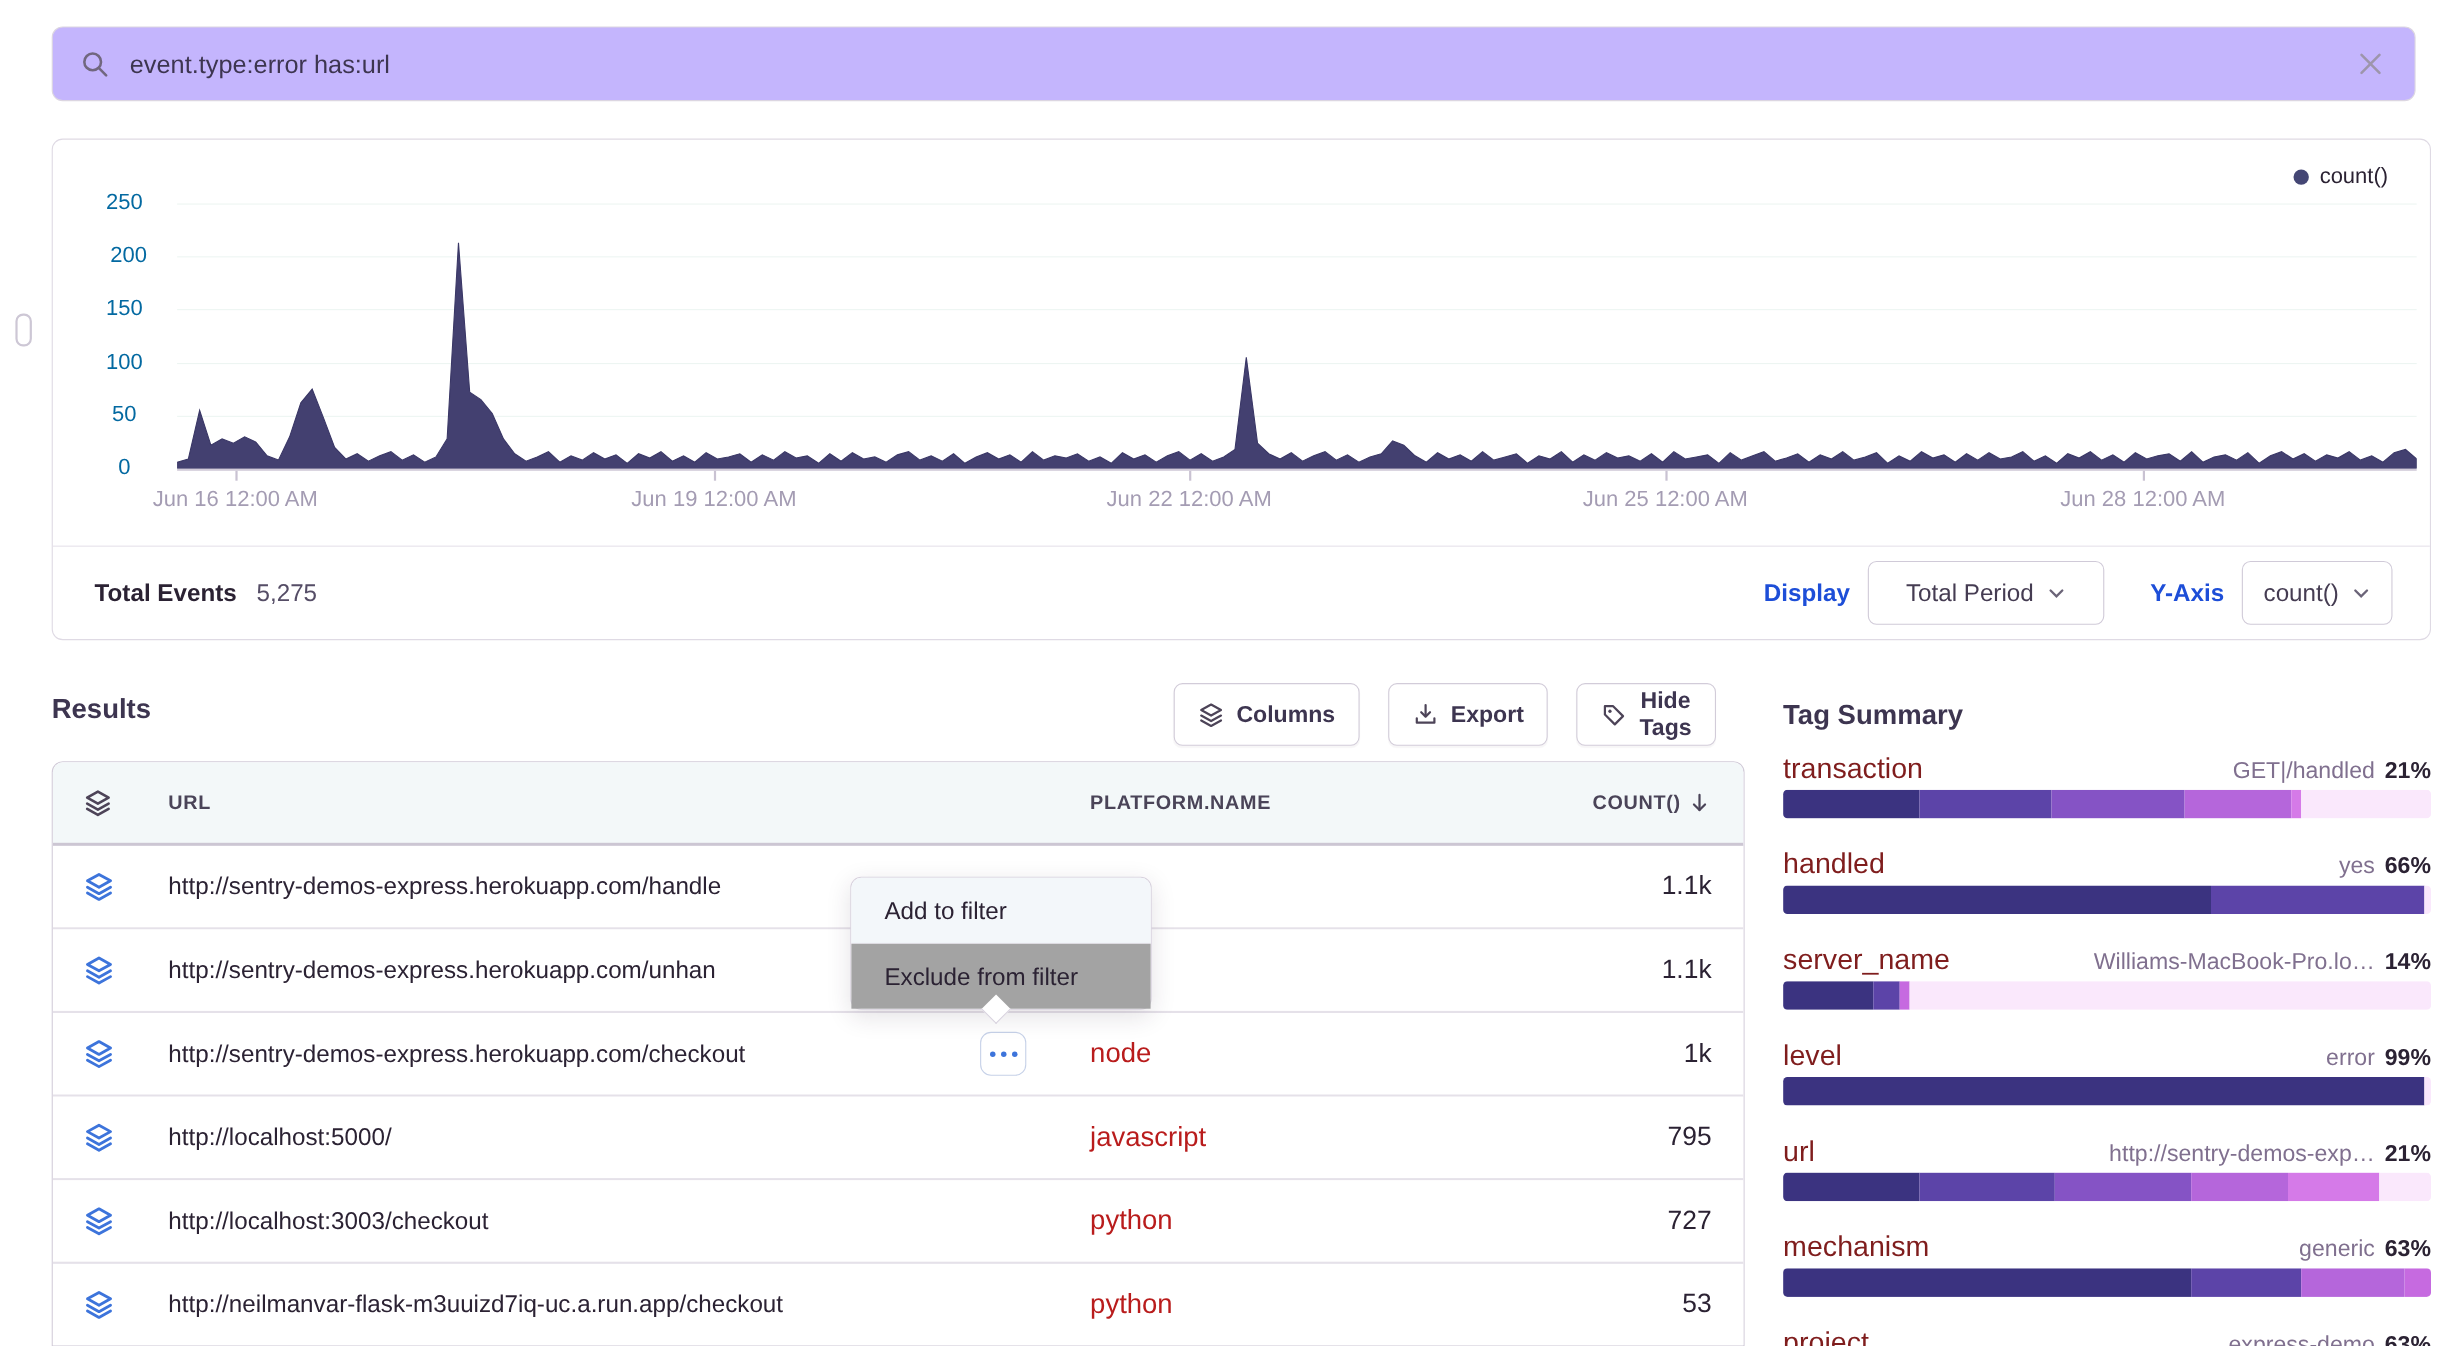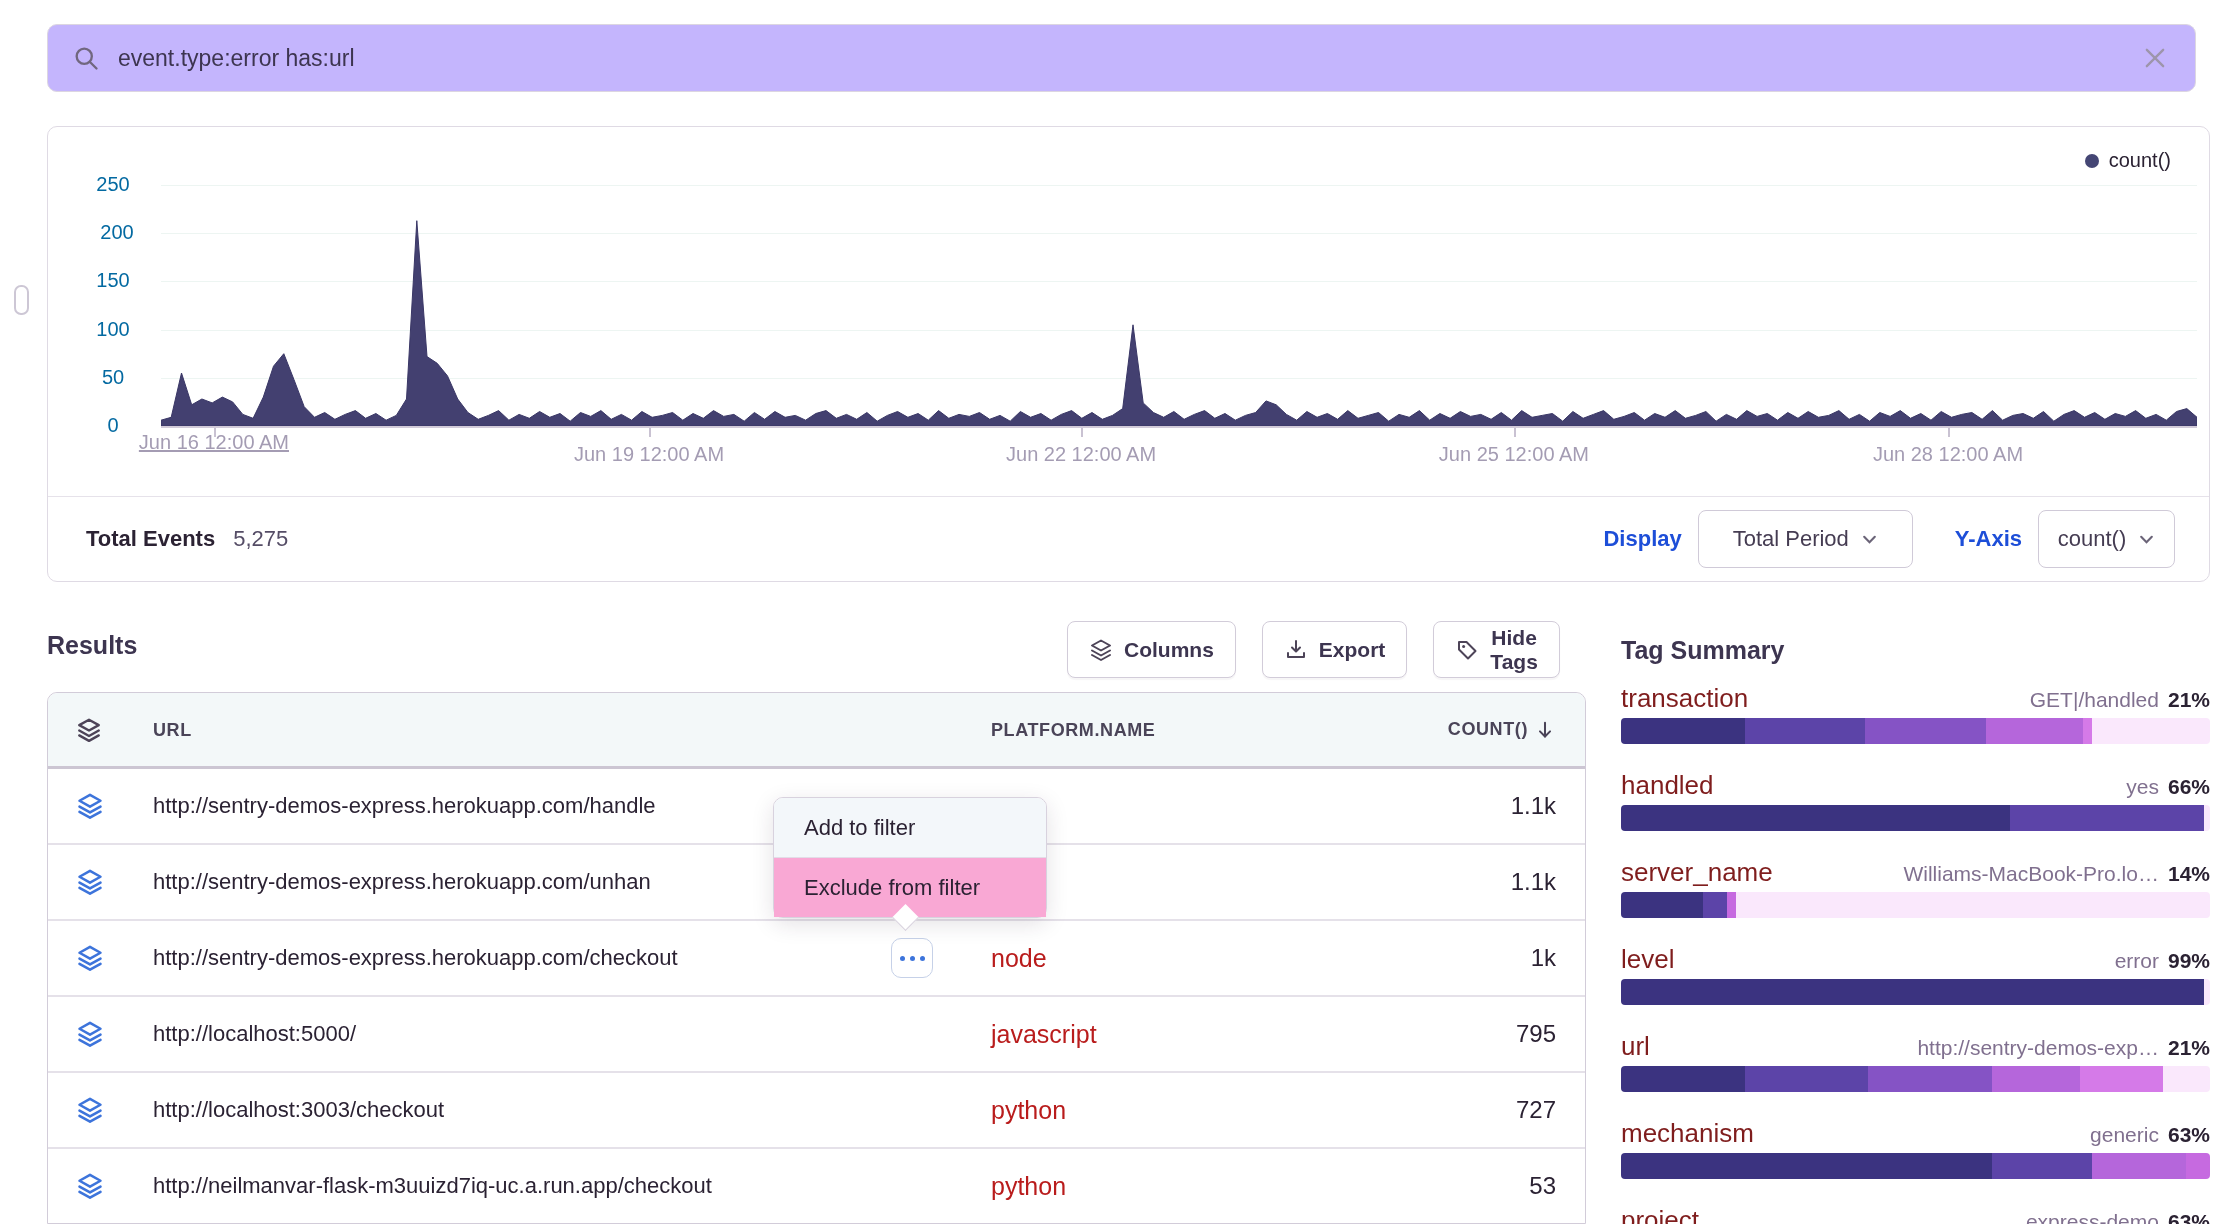--- a/index.html
+++ b/index.html
@@ -70,21 +70,21 @@
   .c-platform{left:943px;font-size:25px;color:#b91c1c;}
   .c-count{right:29px;text-align:right;font-size:24px;color:#2b2233;}
   .th{font-size:18px;font-weight:bold;letter-spacing:.6px;color:#4a4458;}
   .c-count.th{display:flex;align-items:center;gap:6px;}
 
   
   .ctx-menu{position:absolute;left:773px;top:797px;width:272px;background:#fff;
     border:1px solid #d8d2de;border-radius:10px;
     box-shadow:0 6px 22px rgba(43,34,51,.13);z-index:5;}
   .mi{height:59px;display:flex;align-items:center;padding-left:30px;
-    font-size:22px;color:#2b2233;cursor:pointer;background:#f9a8d4;}
+    font-size:22px;color:#2b2233;cursor:pointer;background:#a3a3a3;}
   .mi.hl{background:#f3f7fa;border-radius:9px 9px 0 0;border-bottom:1px solid #e2dde7;}
   .mi:last-of-type{border-radius:0 0 9px 9px;}
   .caret{position:absolute;left:122px;bottom:-10px;width:18px;height:18px;background:#fff;
     transform:rotate(45deg);border-right:1px solid #d8d2de;border-bottom:1px solid #d8d2de;}
 
   .dots{position:absolute;left:891px;top:938px;width:42px;height:40px;background:#fff;
     border:1px solid #c6d1e8;border-radius:10px;display:flex;align-items:center;
     justify-content:center;gap:5px;cursor:pointer;padding:0;z-index:2;}
   .dots i{width:5px;height:5px;border-radius:50%;background:#3d74db;}
 
@@ -135,21 +135,21 @@
     </svg>
   </div>
   <div id="axis-layer" style="position: absolute; inset: 0px;">
       <div class="ylab abs" style="left: 33px; top: 287px;">0</div>
       <div class="ylab abs" style="left: 33px; top: 238.8px;">50</div>
       <div class="ylab abs" style="left: 33px; top: 190.6px;">100</div>
       <div class="ylab abs" style="left: 33px; top: 142.4px;">150</div>
       <div class="ylab abs" style="left: 37px; top: 94.2px;">200</div>
       <div class="ylab abs" style="left: 33px; top: 46px;">250</div>
       <div class="xtick abs" style="left: 165.936px; top: 301px;"></div>
-      <div class="xlab abs" style="left: 165.936px; top: 304px; text-decoration: underline;">Jun 16 12:00 AM</div>
+      <div class="xlab abs" style="left: 165.936px; top: 316px;">Jun 16 12:00 AM</div>
       <div class="xtick abs" style="left: 601.029px; top: 301px;"></div>
       <div class="xlab abs" style="left: 601.029px; top: 316px;">Jun 19 12:00 AM</div>
       <div class="xtick abs" style="left: 1033.07px; top: 301px;"></div>
       <div class="xlab abs" style="left: 1033.07px; top: 316px;">Jun 22 12:00 AM</div>
       <div class="xtick abs" style="left: 1465.92px; top: 301px;"></div>
       <div class="xlab abs" style="left: 1465.92px; top: 316px;">Jun 25 12:00 AM</div>
       <div class="xtick abs" style="left: 1900px; top: 301px;"></div>
       <div class="xlab abs" style="left: 1900px; top: 316px;">Jun 28 12:00 AM</div>
     </div>
   <div class="chart-footer">

